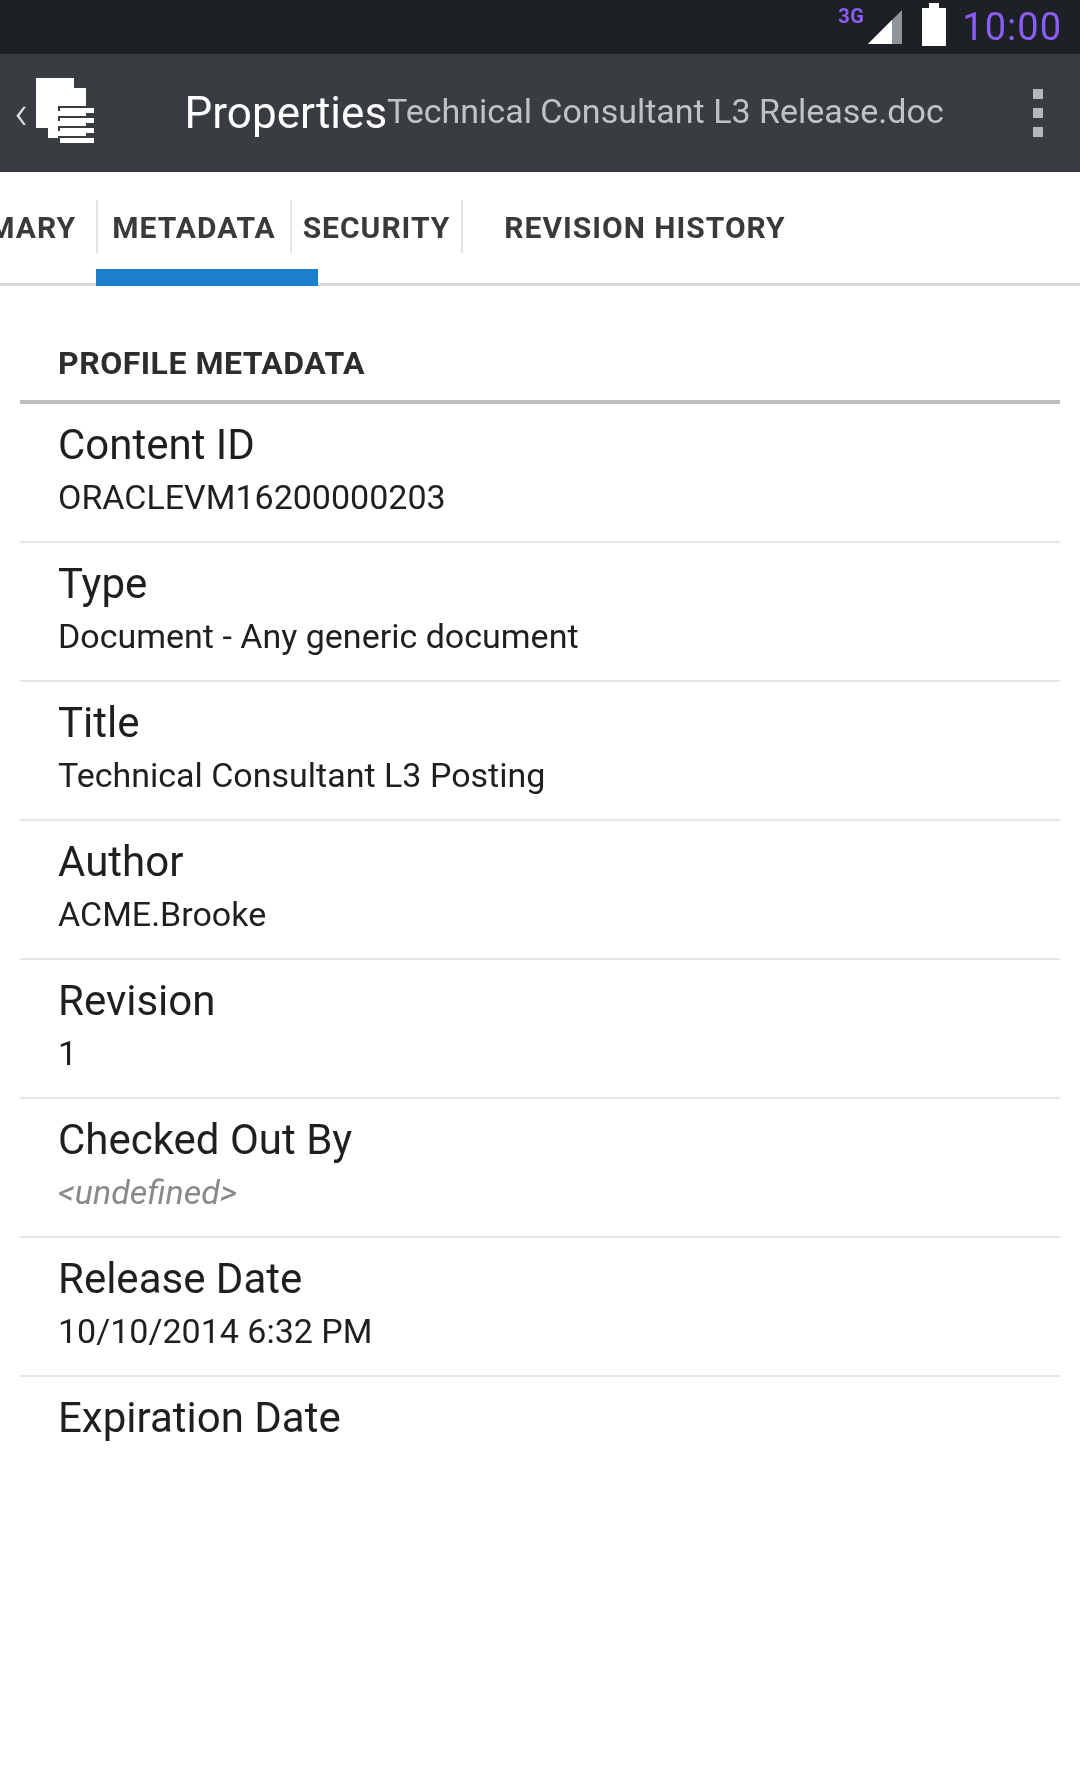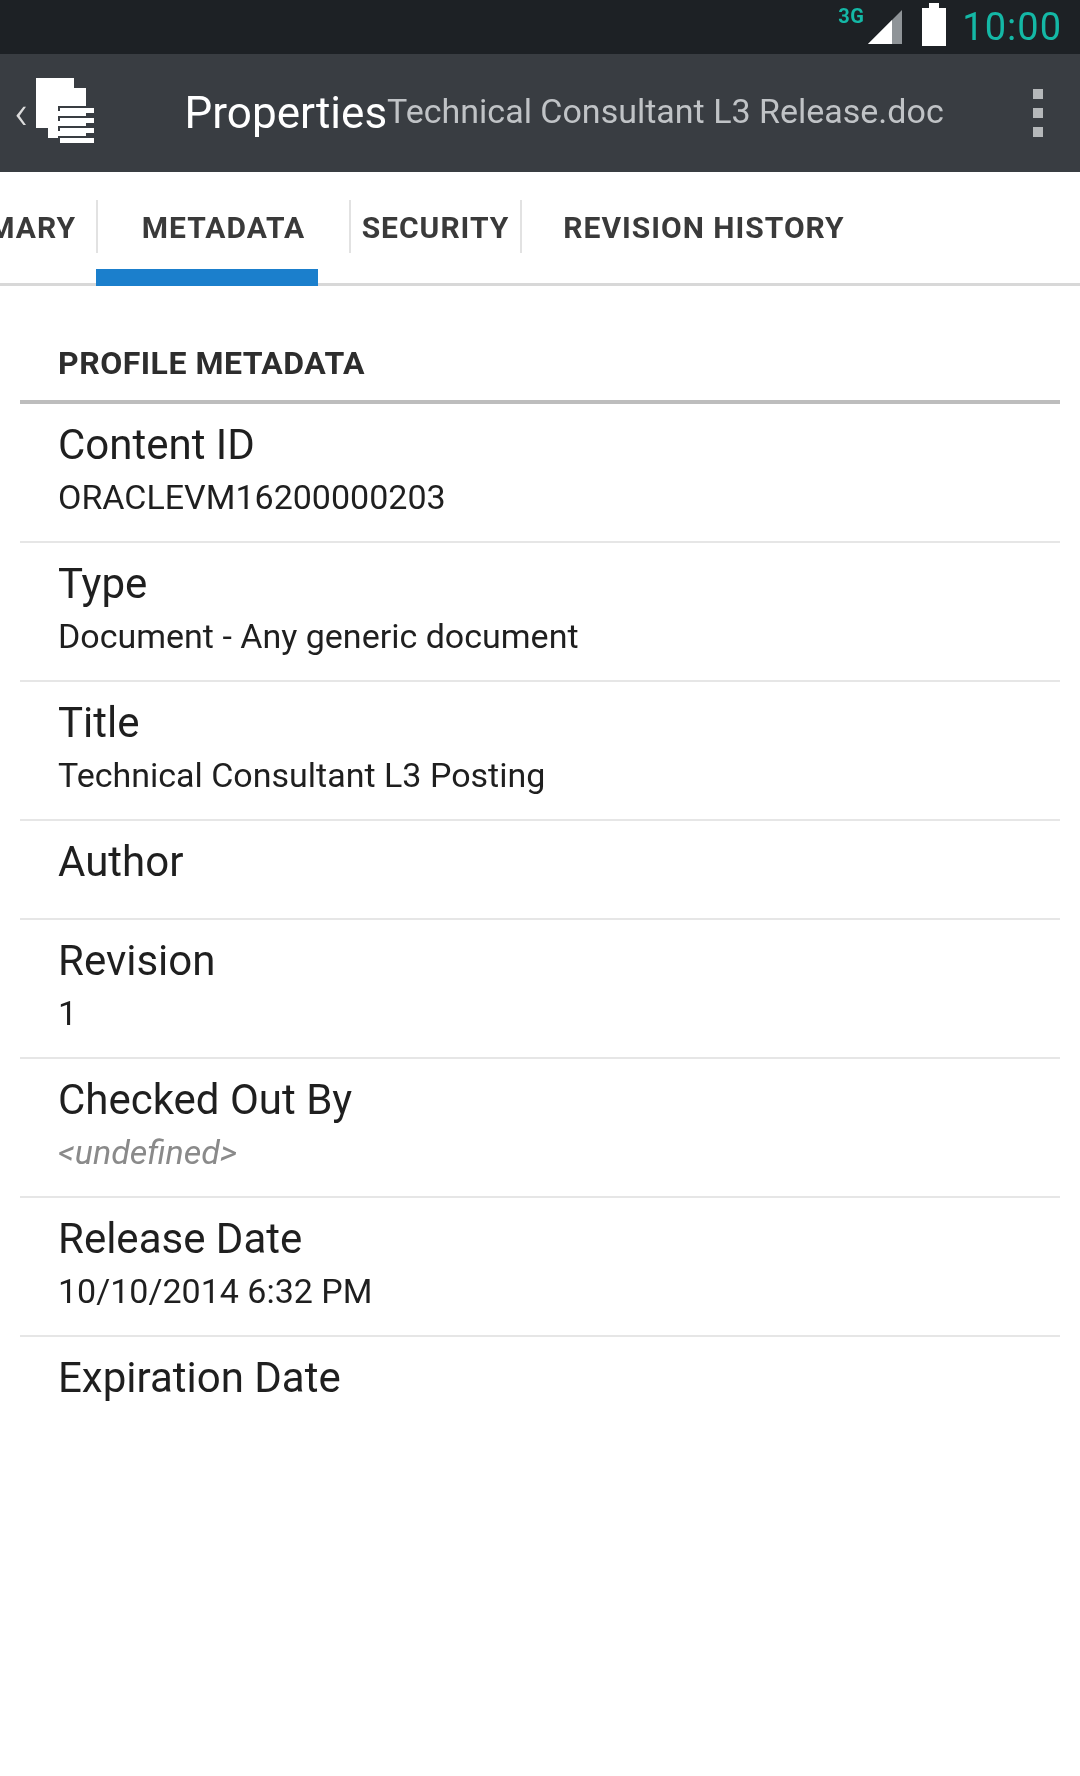--- a/index.html
+++ b/index.html
@@ -6,21 +6,21 @@
     html, body {
       width: 1080px;
       height: 1776px;
       font-family: Roboto, "Helvetica Neue", Arial, sans-serif;
       background: #ffffff;
       overflow: hidden;
     }
     .status-bar {
       height: 54px;
       background: #1d2125;
-      color: #14b8a6;
+      color: #8b5cf6;
       display: flex;
       align-items: center;
       justify-content: flex-end;
       padding: 0 18px;
       font-size: 36px;
       gap: 10px;
     }
     .status-3g {
       font-size: 20px;
       font-weight: 700;
@@ -151,21 +151,21 @@
       align-items: center;
       justify-content: center;
       font-size: 30px;
       font-weight: 700;
       color: #3a3a3a;
       letter-spacing: 1px;
       position: relative;
     }
     .tab.summary { width: 96px; justify-content: flex-end; padding-right: 20px; white-space: nowrap; overflow: hidden; }
     .tab.summary .tab-text { margin-left: -120px; }
-    .tab.metadata { width: 251px; }
+    .tab.metadata { width: 192px; }
     .tab.security { width: 169px; }
     .tab.revision { width: 350px; padding-left: 14px; }
     .tab-divider {
       width: 2px;
       background: #e2e2e2;
       margin-top: 28px;
       margin-bottom: 30px;
     }
     .tab-indicator {
       position: absolute;
@@ -272,20 +272,21 @@
     <div class="meta-value">Document - Any generic document</div>
   </div>
 
   <div class="meta-item">
     <div class="meta-label">Title</div>
     <div class="meta-value">Technical Consultant L3 Posting</div>
   </div>
 
   <div class="meta-item">
     <div class="meta-label">Author</div>
+    <div class="meta-value">ACME.Brooke</div>
   </div>
 
   <div class="meta-item">
     <div class="meta-label">Revision</div>
     <div class="meta-value">1</div>
   </div>
 
   <div class="meta-item">
     <div class="meta-label">Checked Out By</div>
     <div class="meta-value undefined">&lt;undefined&gt;</div>

